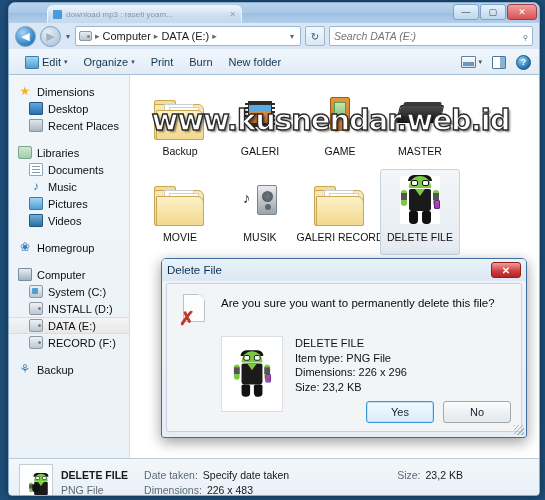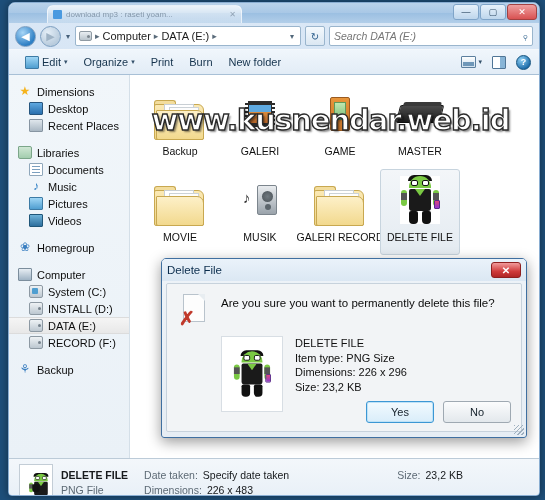--- a/index.html
+++ b/index.html
@@ -566,21 +566,21 @@
             <div class="body">
                 <span class="v"></span>
               </div>
             <div class="legl"></div>
               <div class="legr"></div>
             <div class="phone"></div>
           </div>
         </div>
         <div class="dlg-meta">
           <div>DELETE FILE</div>
-          <div>Item type: PNG Size</div>
+          <div>Item type: PNG File</div>
           <div>Dimensions: 226 x 296</div>
           <div>Size: 23,2 KB</div>
         </div>
       </div>
       <div class="dlg-btns">
         <div class="dbtn focus">Yes</div>
         <div class="dbtn">No</div>
       </div>
     </div>
     <div class="resize"></div>

